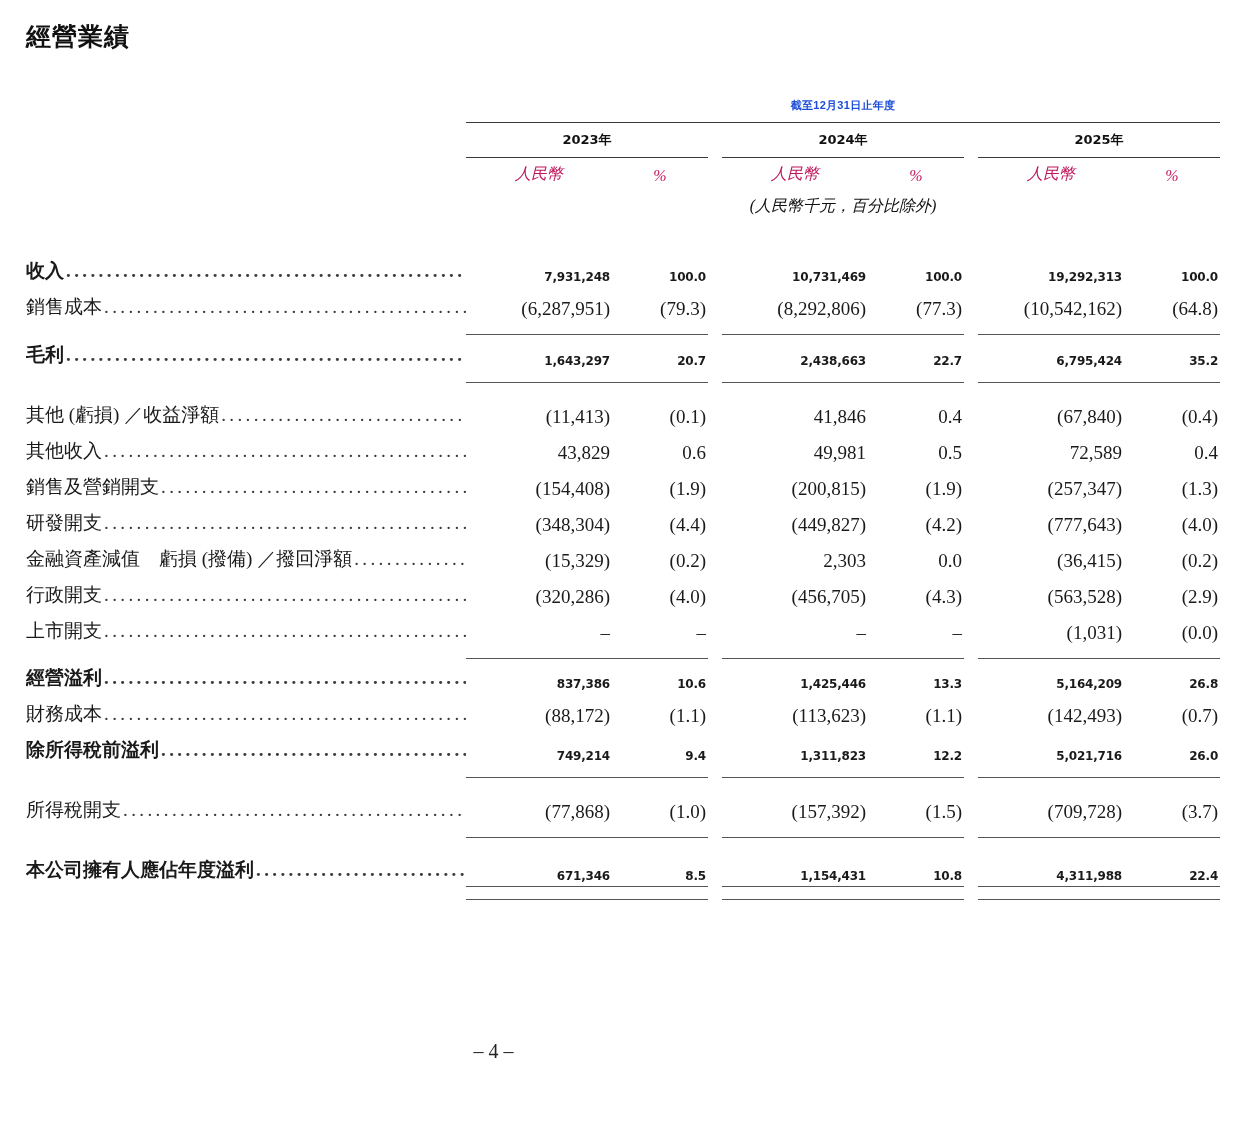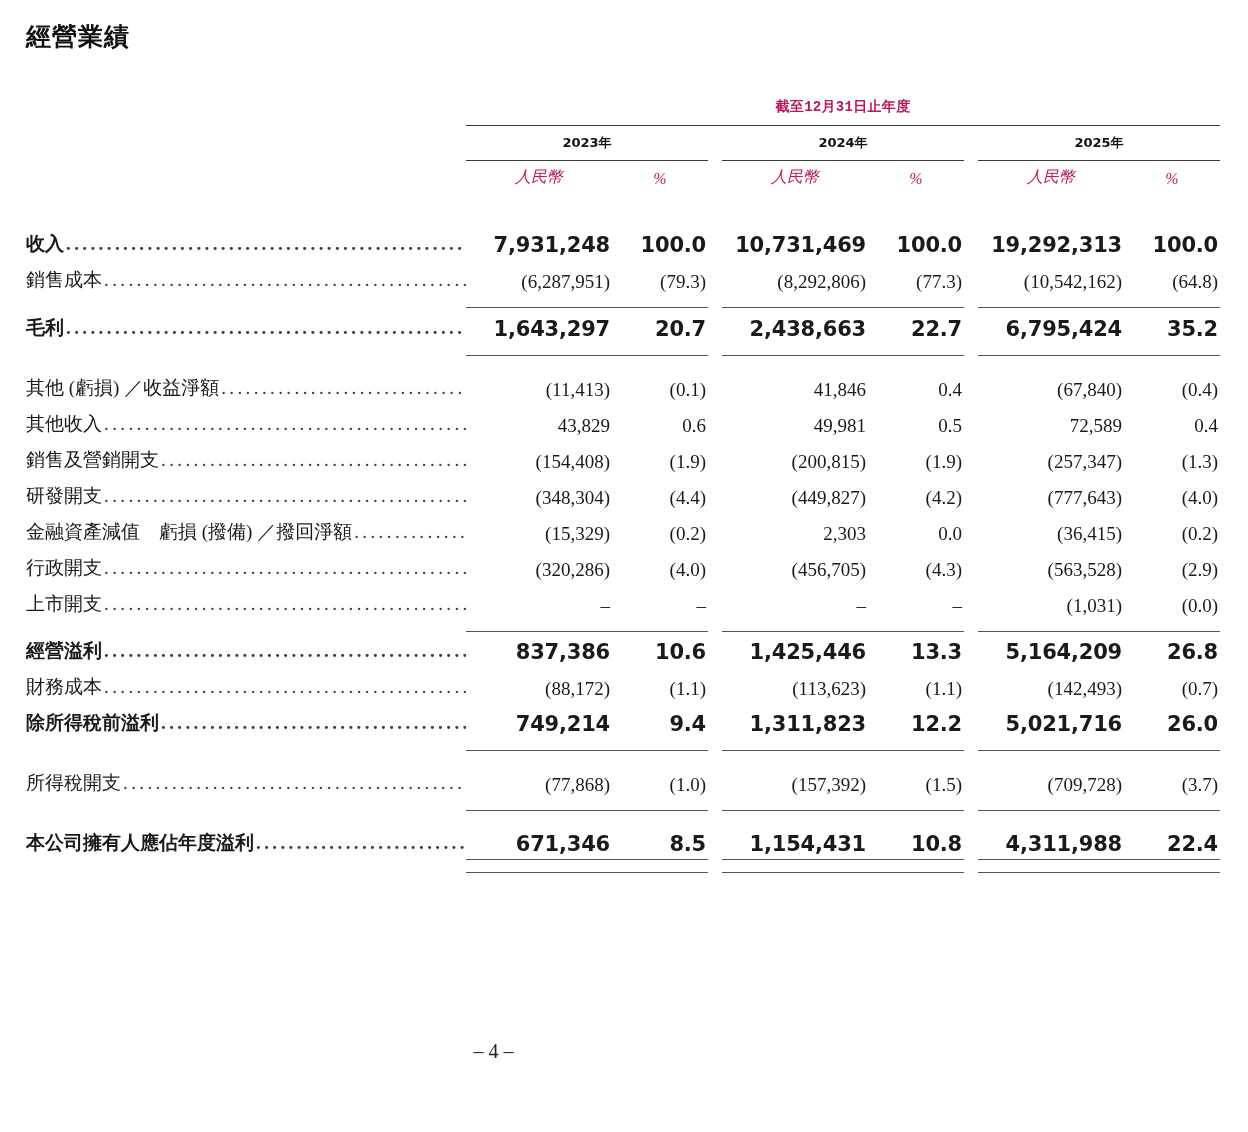--- a/index.html
+++ b/index.html
@@ -53,25 +53,25 @@
   td, th {
     padding: 0;
     margin: 0;
     vertical-align: bottom;
     font-weight: normal;
   }
 
   
   .hdr-period {
     text-align: center;
-    font-family: Liberation Mono, monospace;
-    font-size: 14px;
+    font-family: Liberation Sans, sans-serif;
+    font-size: 11px;
     font-weight: bold;
     padding-bottom: 9px;
-    color: #be185d;
+    color: #1d4ed8;
     letter-spacing: 0.3px;
   }
   .hdr-year {
     text-align: center;
     font-family: "DejaVu Sans", "Liberation Sans", sans-serif;
     font-size: 13px;
     font-weight: bold;
     padding-top: 8px;
     padding-bottom: 8px;
     color: #111;
@@ -134,21 +134,21 @@
     font-size: 19px;
     padding-top: 7px;
     padding-bottom: 3px;
     padding-right: 2px;
     white-space: nowrap;
     font-variant-numeric: lining-nums;
   }
   .val.b {
     font-family: "DejaVu Sans", "Liberation Sans", sans-serif;
     font-weight: bold;
-    font-size: 21px;
+    font-size: 12px;
     letter-spacing: -0.2px;
   }
 
   
   .seprow td { height: 11px; padding: 0; }
   .seprow td.ruled {
     border-bottom: 1.3px solid #555555;
   }
   .dblrow td { height: 13px; padding: 0; }
   .dblrow td.ruled {
@@ -216,20 +216,30 @@
           <td></td>
           <td class="hdr-unit">人民幣</td>
           <td class="hdr-unit">%</td>
           <td></td>
           <td class="hdr-unit">人民幣</td>
           <td class="hdr-unit">%</td>
           <td></td>
           <td class="hdr-unit">人民幣</td>
           <td class="hdr-unit">%</td>
         </tr>
+        <tr>
+          <td></td>
+          <td></td>
+          <td></td>
+          <td></td>
+          <td class="hdr-sub" colspan="2">(人民幣千元，百分比除外)</td>
+          <td></td>
+          <td></td>
+          <td></td>
+        </tr>
         <tr class="spacer-row">
           <td></td>
           <td></td>
           <td></td>
           <td></td>
           <td></td>
           <td></td>
           <td></td>
           <td></td>
           <td></td>

